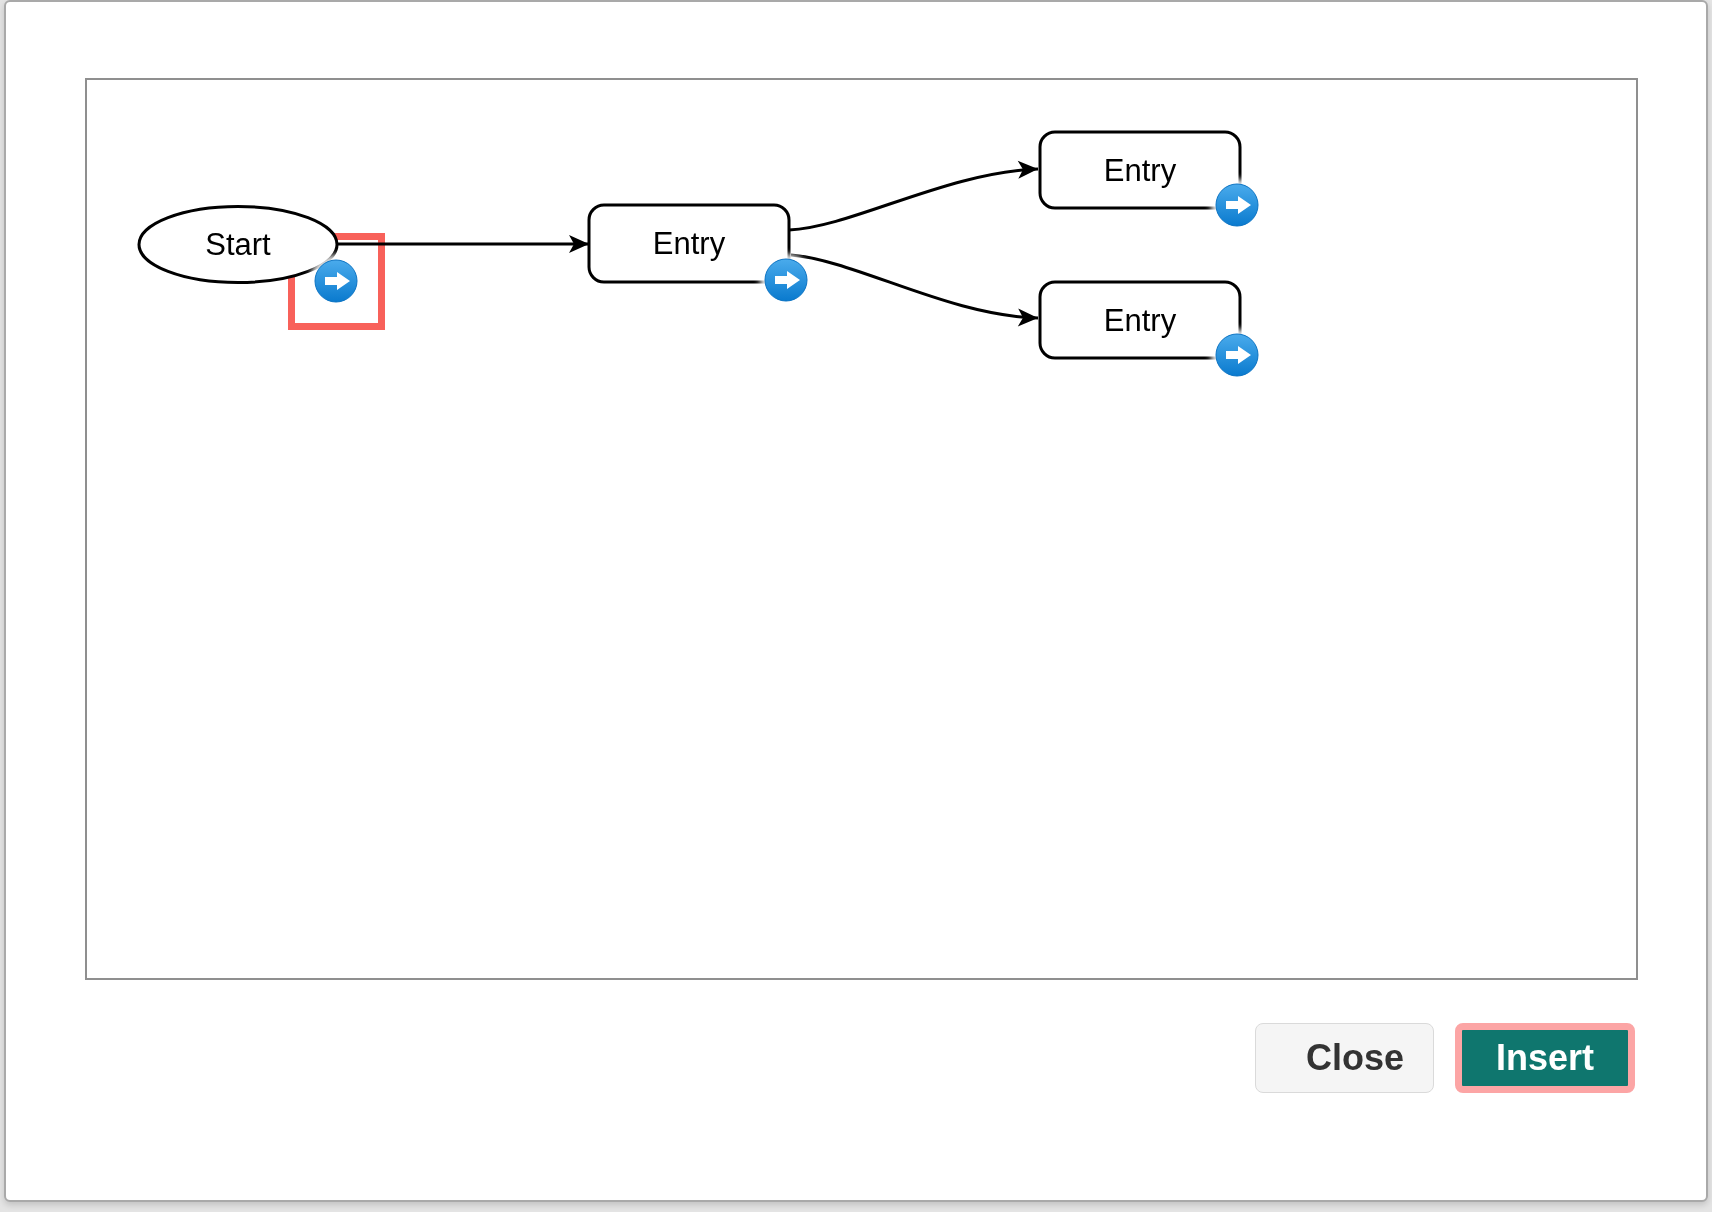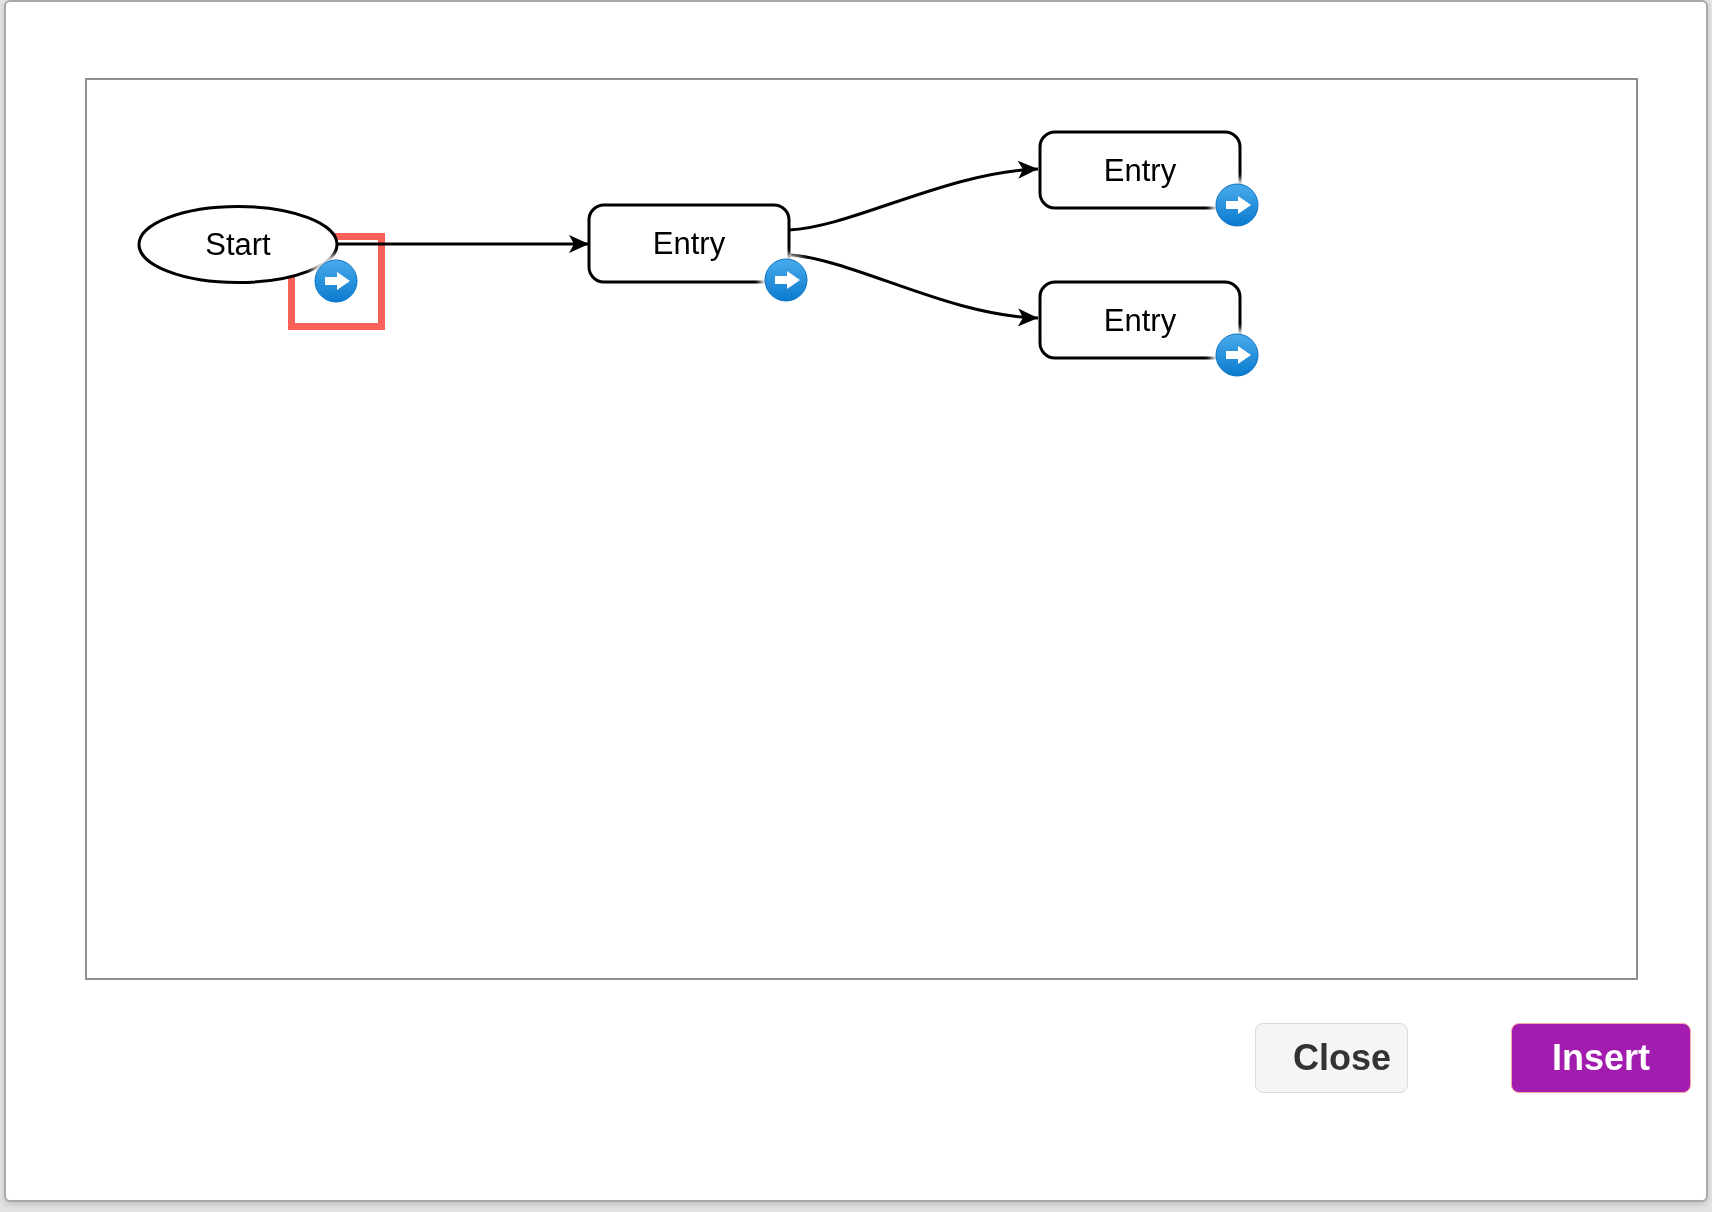--- a/index.html
+++ b/index.html
@@ -38,31 +38,31 @@
     font-family: "Liberation Sans", sans-serif;
     font-size: 36px;
     font-weight: 700;
     display: flex;
     align-items: center;
     justify-content: center;
     cursor: pointer;
   }
   .btn-close {
     left: 1249px;                    
-    width: 153px;
+    width: 179px;
     background: #f5f5f5;
     border: 1px solid #dadada;
     color: #333333;
     padding-left: 21px;
   }
   .btn-insert {
-    left: 1505px;                    
+    left: 1449px;                    
     width: 180px;
-    background: #a21caf;
-    border: 1px solid #fca5a5;
+    background: #0f766e;
+    border: 7px solid #fca5a5;
     color: #ffffff;
   }
 </style>
 </head>
 <body>
 
 <div class="window">
 
   <div class="canvas">
     <svg width="1549" height="898" viewBox="0 0 1549 898">

